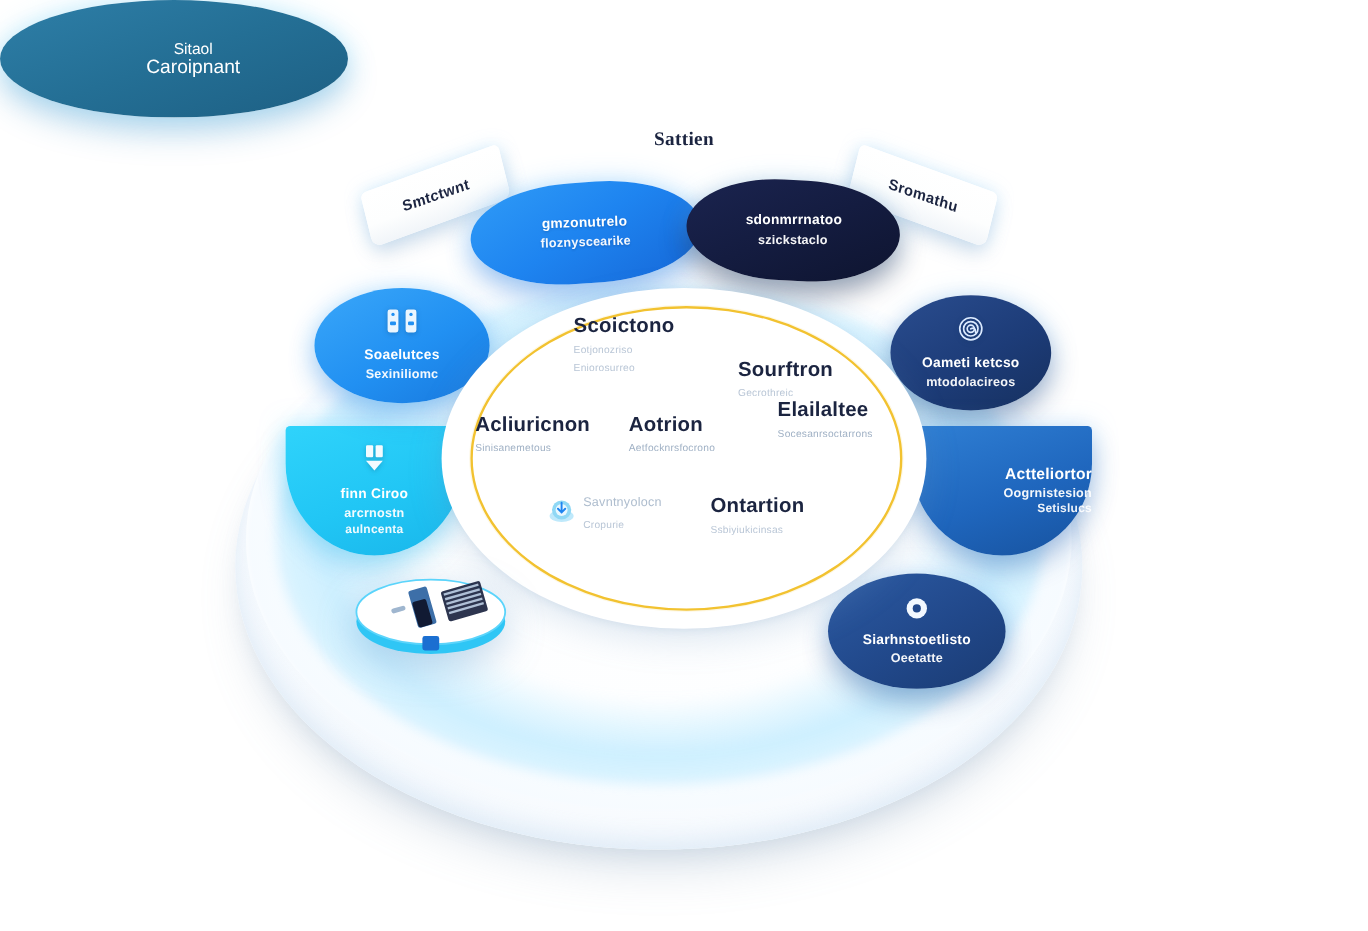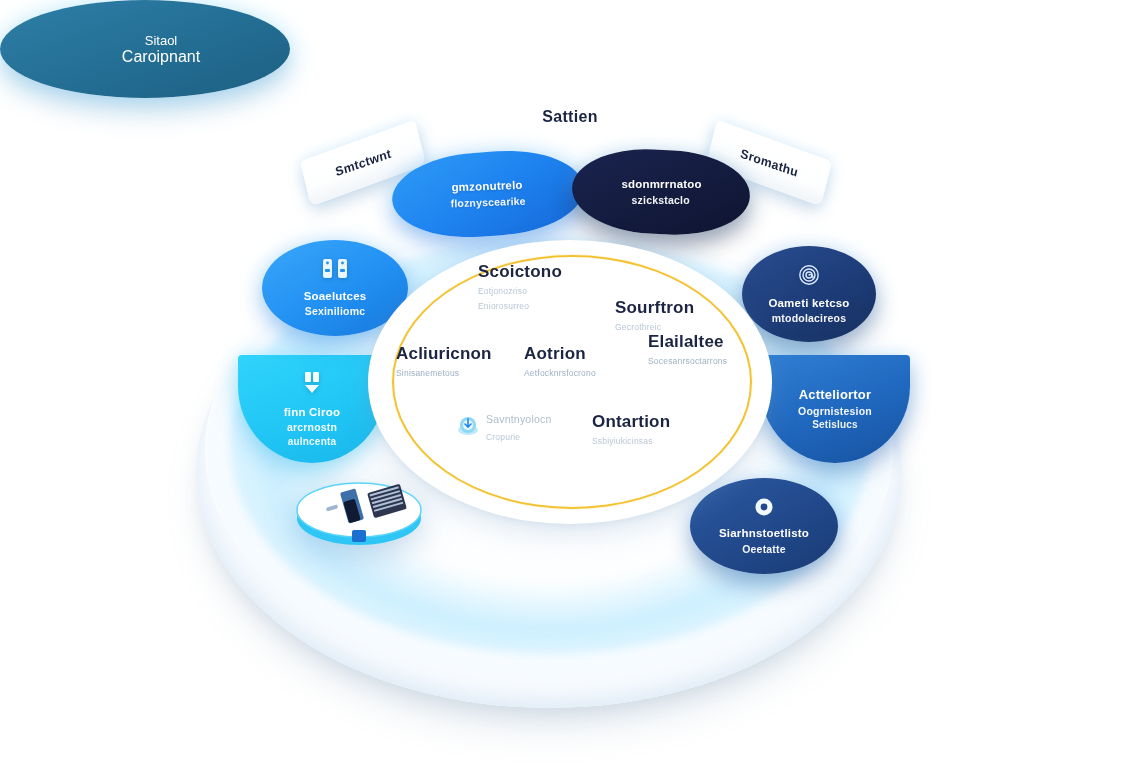--- a/index.html
+++ b/index.html
@@ -167,20 +167,21 @@
     box-shadow:0 12px 22px rgba(20,50,105,.34), 0 0 20px rgba(130,200,255,.35);
     z-index:5;
   }
   
   .node-rl{
     left:760px; top:355px; width:150px; height:108px;
     border-radius:4px 4px 52% 52%/4px 4px 74% 74%;
     background:linear-gradient(160deg,#2f7fd4 0%,#1f66bd 55%,#17529e 100%);
     box-shadow:0 12px 22px rgba(20,70,150,.30), 0 0 20px rgba(130,200,255,.35);
     z-index:5;
+    align-items:flex-end;
   }
   
   .node-bottom{
     left:428px; top:522px; width:290px; height:98px;
     border-radius:50%/50%;
     overflow:hidden;
     display:flex;
     box-shadow:0 14px 26px rgba(40,130,190,.28), 0 0 22px rgba(140,225,255,.45);
     z-index:5;
   }
@@ -217,21 +218,21 @@
 </head>
 <body>
 
 <div id="stage">
 
   <div class="platter"></div>
   <div class="platter-top"></div>
   <div class="glow-ring"></div>
 
   <div style="position:absolute;left:0;top:108px;width:1140px;text-align:center;z-index:10;">
-    <span style="font-size:16px;font-weight:700;color:#1b2440;letter-spacing:.3px;">Sattien</span>
+    <span style="font-size:16px;font-weight:700;color:#1b2440;letter-spacing:.3px;font-family:Liberation Serif, serif;">Sattien</span>
   </div>
 
   <div class="ribbon ribbon-left">
     <span>Smtctwnt</span>
   </div>
   <div class="ribbon ribbon-right">
     <span>Sromathu</span>
   </div>
 
   <div class="node node-tl-pill">

